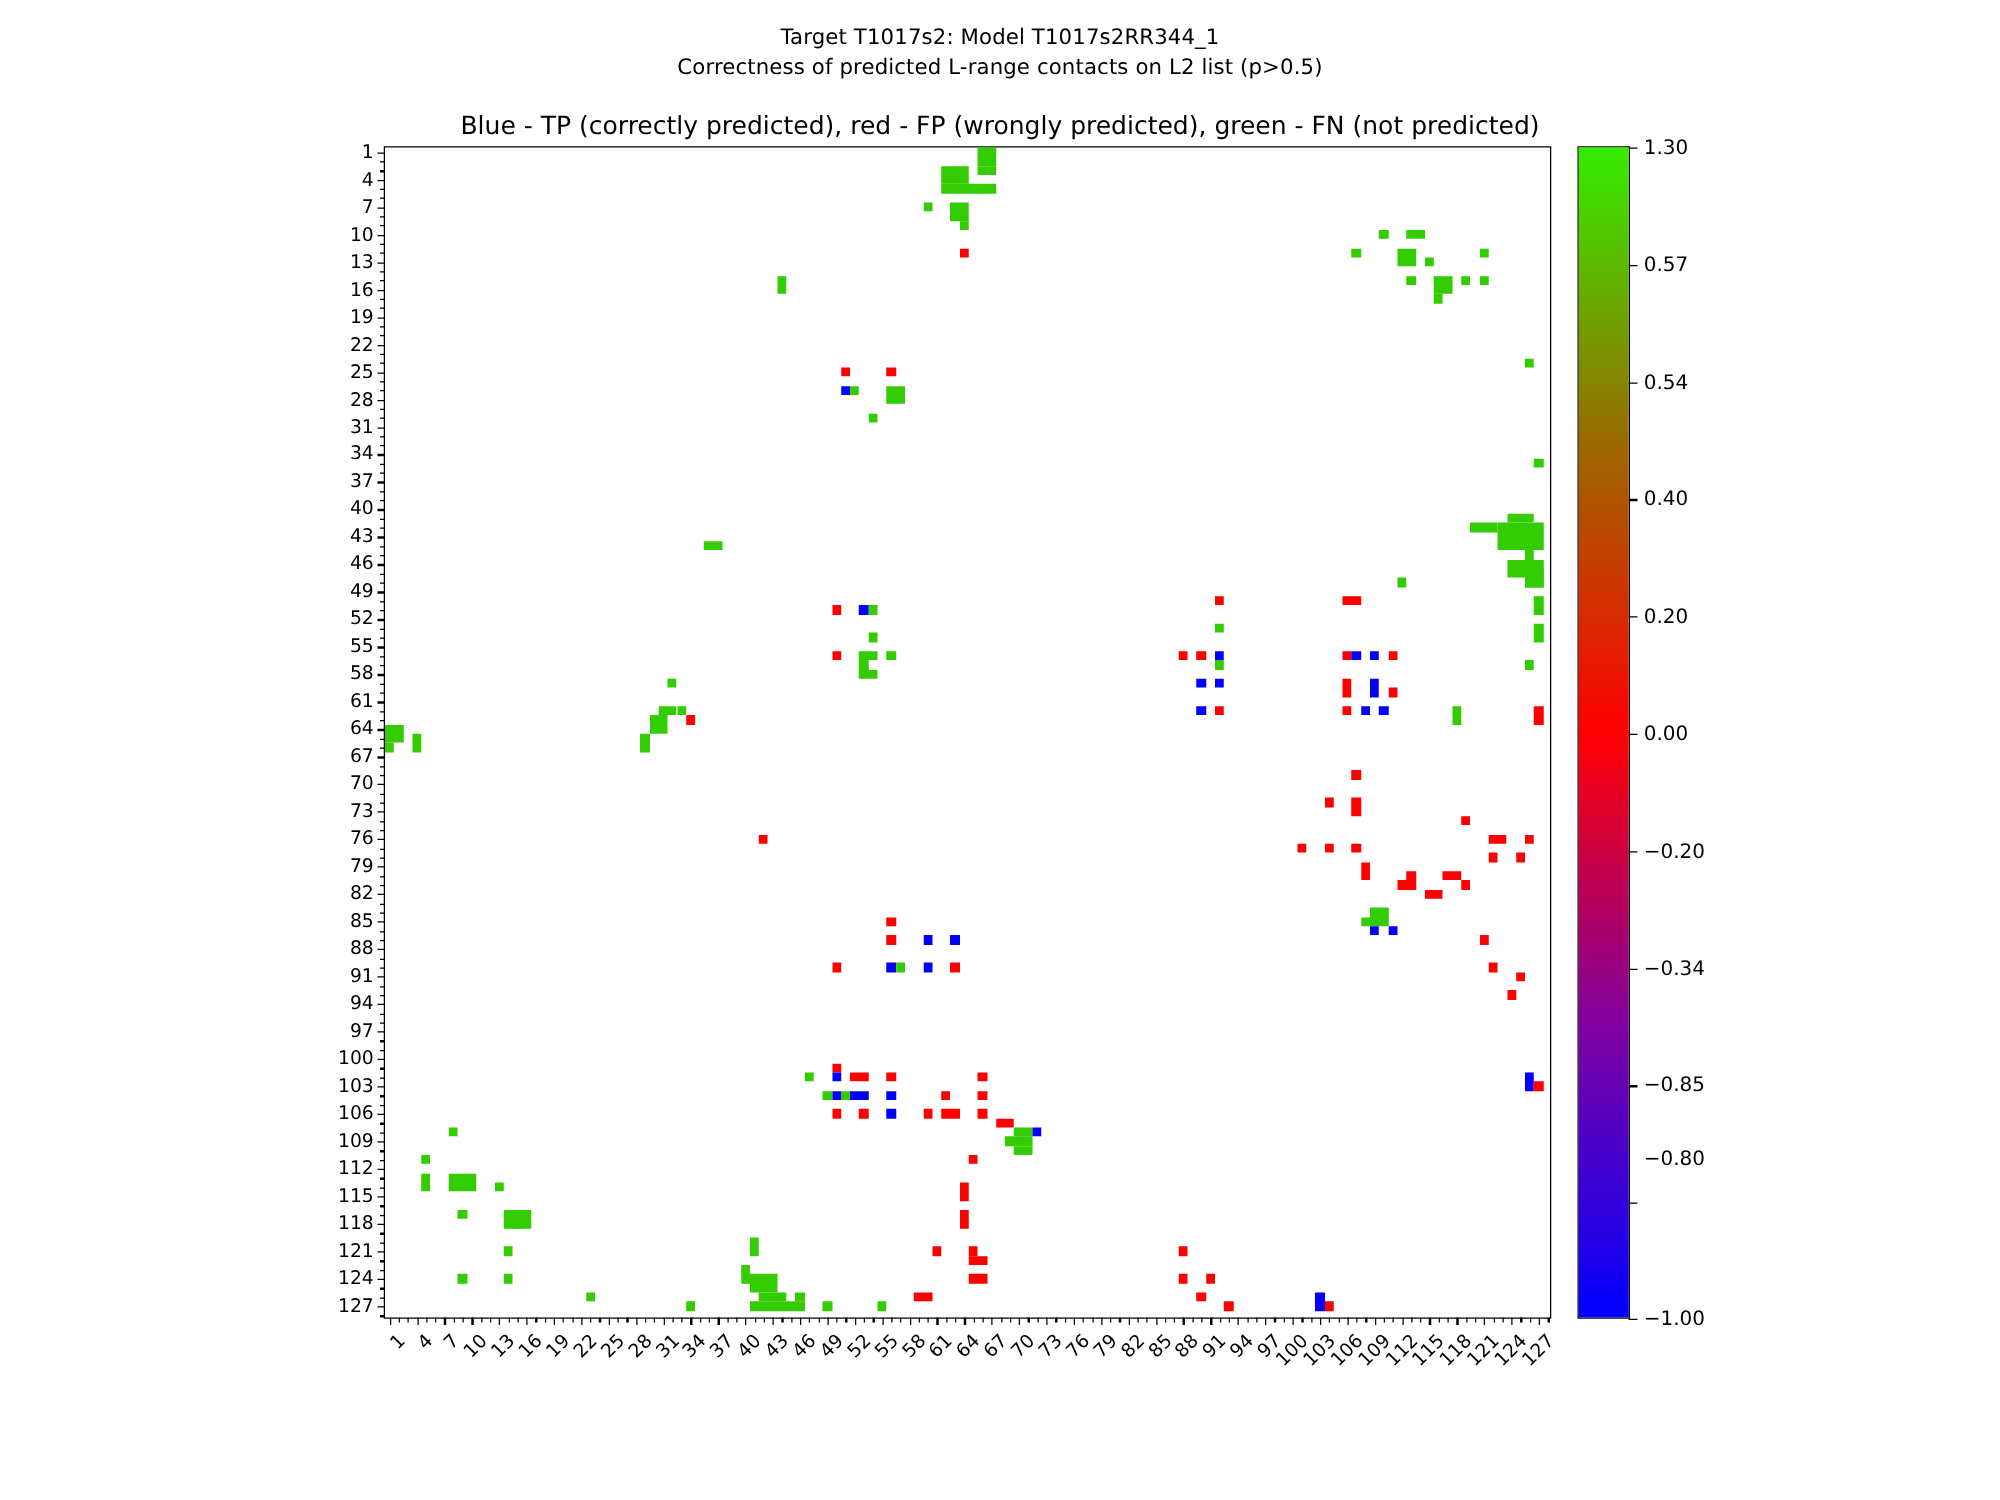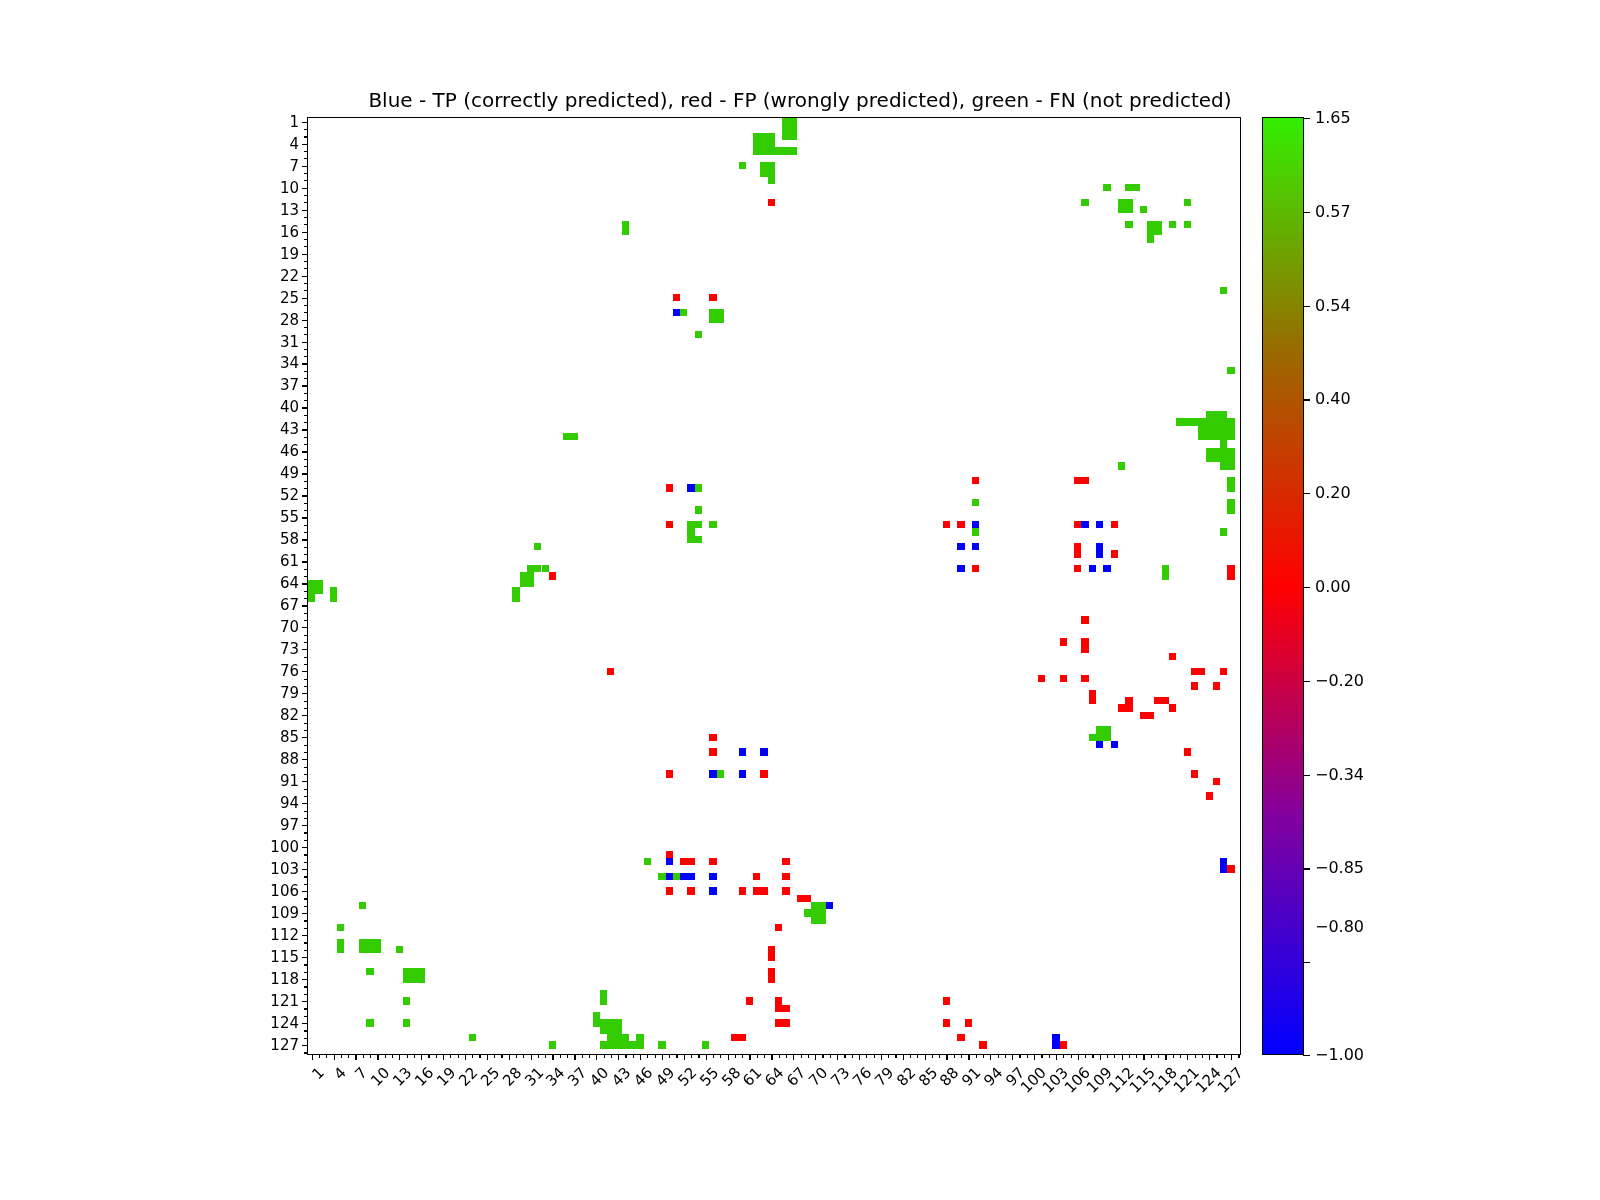--- a/index.html
+++ b/index.html
@@ -38,20 +38,22 @@
   }
   #cbar-grad{position:absolute;left:0;top:0;right:0;bottom:0;}
   .cbtick{position:absolute;left:100%;width:7px;height:1.2px;background:#000;}
   .cblab{position:absolute;left:100%;margin-left:12px;font-size:16px;line-height:1;
          transform:translateY(-50%);white-space:nowrap;}
 </style>
 </head>
 <body>
 
 <div class="title-block">
+  <div class="title-line">Target T1017s2: Model T1017s2RR344_1</div>
+  <div class="title-line">Correctness of predicted L-range contacts on L2 list (p&gt;0.5)</div>
 </div>
 <div class="legend-line">Blue - TP (correctly predicted), red - FP (wrongly predicted), green - FN (not predicted)</div>
 
 <div id="plot-frame">
   <div id="cells">
       <div class="cell" style="left: 474.3px; top: 0px; width: 14.59px; height: 14.66px; background: rgb(51, 204, 0);"></div>
       <div class="cell" style="left: 445.11px; top: 14.66px; width: 21.89px; height: 14.66px; background: rgb(51, 204, 0);"></div>
       <div class="cell" style="left: 474.3px; top: 14.66px; width: 14.59px; height: 7.33px; background: rgb(51, 204, 0);"></div>
       <div class="cell" style="left: 445.11px; top: 29.31px; width: 43.78px; height: 7.33px; background: rgb(51, 204, 0);"></div>
       <div class="cell" style="left: 430.52px; top: 43.97px; width: 7.3px; height: 7.33px; background: rgb(51, 204, 0);"></div>
@@ -574,21 +576,21 @@
       <div class="tick xtick" style="left: 923.05px;"></div>
       <div class="xlab" style="left: 928.05px; margin-left: -29px;">127</div>
       <div class="tick xtick minor" style="left: 930.35px;"></div>
     </div>
 </div>
 
 <div id="colorbar">
   <div id="cbar-grad" style="background: linear-gradient(rgb(51, 238, 0) 0%, rgb(154, 106, 0) 25%, rgb(255, 0, 0) 50%, rgb(128, 0, 160) 75%, rgb(0, 0, 255) 100%);"></div>
   <div id="cbar-ticks">
       <div class="cbtick" style="top: 0px;"></div>
-      <div class="cblab" style="top: 0px;">1.65</div>
+      <div class="cblab" style="top: 0px;">1.30</div>
       <div class="cbtick" style="top: 93.8px;"></div>
       <div class="cblab" style="top: 93.8px;">0.57</div>
       <div class="cbtick" style="top: 187.6px;"></div>
       <div class="cblab" style="top: 187.6px;">0.54</div>
       <div class="cbtick" style="top: 281.4px;"></div>
       <div class="cblab" style="top: 281.4px; text-align: center;">0.40</div>
       <div class="cbtick" style="top: 375.2px;"></div>
       <div class="cblab" style="top: 375.2px;">0.20</div>
       <div class="cbtick" style="top: 469px;"></div>
       <div class="cblab" style="top: 469px;">0.00</div>

